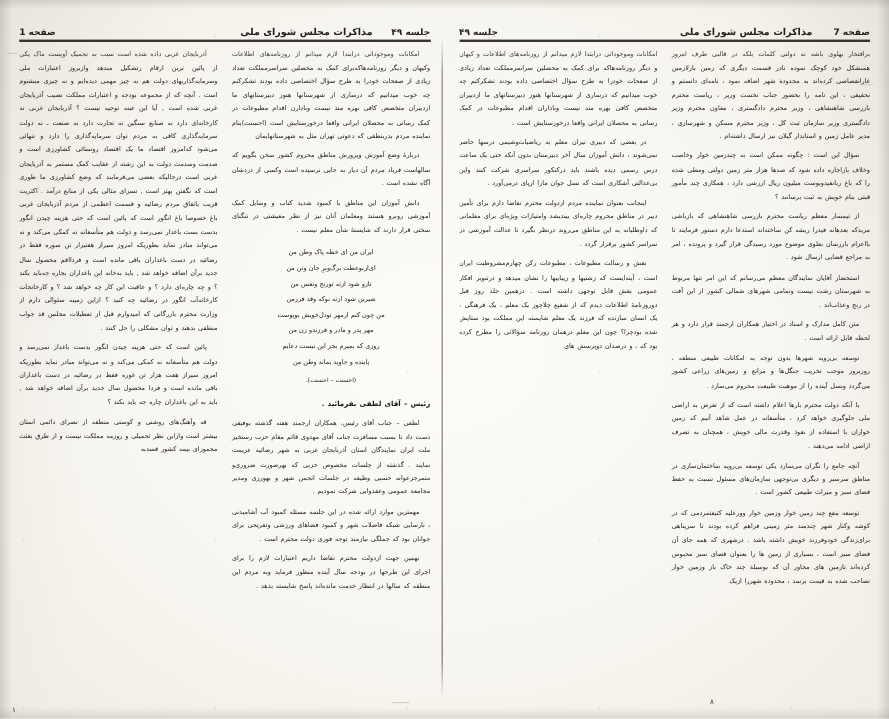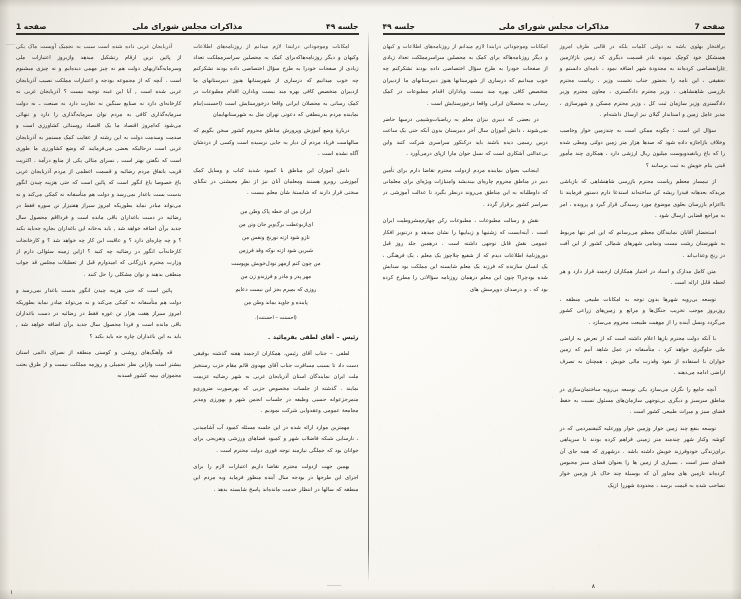--- a/index.html
+++ b/index.html
@@ -46,21 +46,21 @@
   
   .runhead{
     direction:rtl;
     display:flex;align-items:flex-end;justify-content:space-between;
     height:15px;
     font-size:7.5px;font-weight:bold;color:#1d1a16;
     letter-spacing:.2px;
   }
   .runhead .rh-side{min-width:48px;}
   .runhead .rh-left{text-align:left;}
-  .runhead .rh-mid{flex:1;text-align:center;font-size:8px;}
+  .runhead .rh-mid{flex:1;font-size:8px;}
   .rule{
     height:1.6px;margin-top:2px;
     background:#1b1814;
     opacity:.88;
   }
 
   
   .cols{
     direction:rtl;
     display:flex;gap:12px;

